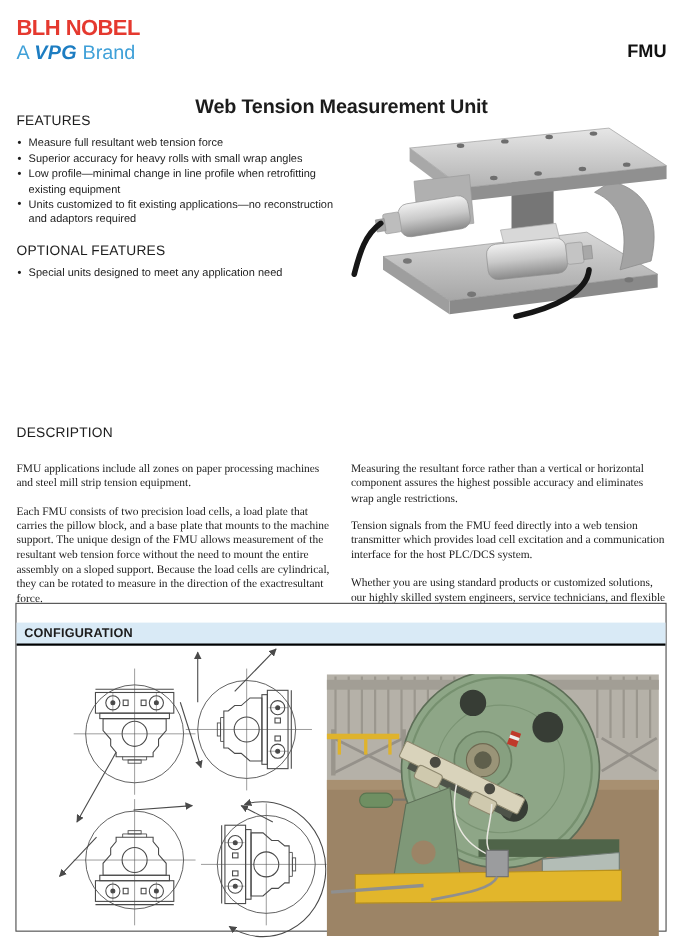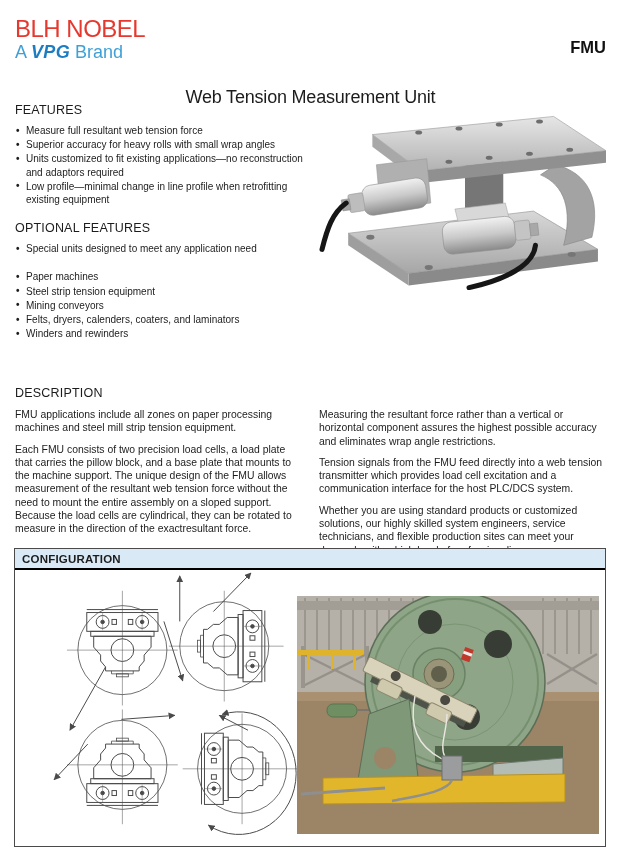--- a/index.html
+++ b/index.html
@@ -4,46 +4,46 @@
 <style>
   * { box-sizing: border-box; }
   html,body { margin:0; padding:0; background:#fff; }
   .page {
     position:relative; width:621px; height:853px; background:#fff;
     font-family:"Liberation Sans","DejaVu Sans",sans-serif;
     color:var(--text,#1c1c1c); overflow:hidden;
   }
   
   .logo { position:absolute; left:15px; top:16px; }
-  .logo-main { font-size:24px; font-weight:normal; letter-spacing:-0.5px; color:var(--logo-red,#e5392f); line-height:1.05; }
+  .logo-main { font-size:20px; font-weight:bold; letter-spacing:-0.5px; color:var(--logo-red,#e5392f); line-height:1.05; }
   .logo-sub { font-size:18px; color:var(--brand-blue-light,#3fa0d8); margin-top:1px; padding-right:2px; }
   .logo-sub .vpg { color:var(--brand-blue,#1d7dc2); font-weight:bold; font-style:italic; letter-spacing:.3px; }
   .product-code { position:absolute; right:15px; top:38px; font-size:16.5px; font-weight:bold; color:#111; }
-  .page-title { position:absolute; left:0; top:75px; width:621px; text-align:center; font-size:18px; font-weight:normal; letter-spacing:-0.2px; }
+  .page-title { position:absolute; left:0; top:75px; width:621px; text-align:center; font-size:18px; font-weight:bold; letter-spacing:-0.2px; }
 
   
   .col-left { position:absolute; left:15px; top:103px; width:306px; }
   .sec-heading { font-size:12.5px; font-weight:normal; letter-spacing:.2px; margin:0 0 7px 0; }
   .col-left section { margin-bottom:15px; }
   ul.bullets { margin:0; padding:0; list-style:none; font-size:10px; line-height:13.2px; }
   ul.bullets li { position:relative; padding-left:11px; margin-bottom:1px; }
   ul.bullets li::before { content:"•"; position:absolute; left:1px; top:-0.5px; font-weight:bold; }
 
   
   .product-photo { position:absolute; left:318px; top:106px; width:292px; height:184px; }
 
   
   .description { position:absolute; left:15px; top:386px; width:592px; }
   .desc-cols { display:flex; gap:16px; margin-top:8px; }
   .desc-col { width:288px; font-size:10.4px; line-height:13.3px; }
-  .desc-col p { margin:0 0 8px 0; }
+  .desc-col p { margin:12px 0 8px 0;font-family:Liberation Serif, serif; }
 
   
   .config { position:absolute; left:14px; top:548px; width:592px; height:299px; border:1px solid var(--config-border,#4a4a4a); background:#fff; }
-  .config-header { background:var(--config-header-bg,#d9eaf6); border-bottom:2px solid #000; padding:4px 7px 3px 7px; font-size:11.5px; font-weight:bold; letter-spacing:.2px; }
+  .config-header { background:var(--config-header-bg,#d9eaf6); border-bottom:2px solid #000; padding:4px 7px 3px 7px; font-size:11.5px; font-weight:bold; letter-spacing:.2px;margin-top:17px; }
   .config-body { position:relative; width:100%; height:273px; }
   .config-diagrams { position:absolute; left:2px; top:0; width:280px; height:273px; }
   .config-photo { position:absolute; left:282px; top:26px; width:302px; height:238px; }
 </style>
 </head>
 <body>
 
 <div class="page">
 
   <header>
@@ -59,38 +59,31 @@
   </header>
 
   <h1 class="page-title">Web Tension Measurement Unit</h1>
 
   <div class="col-left">
     <section>
       <h2 class="sec-heading">FEATURES</h2>
       <ul class="bullets">
         <li>Measure full resultant web tension force</li>
         <li>Superior accuracy for heavy rolls with small wrap angles</li>
+        <li>Low profile—minimal change in line profile when retrofitting existing equipment</li>
         <li>Units customized to fit existing applications—no reconstruction and adaptors required</li>
-        <li>Low profile—minimal change in line profile when retrofitting existing equipment</li>
       </ul>
     </section>
     <section>
       <h2 class="sec-heading">OPTIONAL FEATURES</h2>
       <ul class="bullets">
         <li>Special units designed to meet any application need</li>
       </ul>
     </section>
     <section>
-      <ul class="bullets">
-        <li>Paper machines</li>
-        <li>Steel strip tension equipment</li>
-        <li>Mining conveyors</li>
-        <li>Felts, dryers, calenders, coaters, and laminators</li>
-        <li>Winders and rewinders</li>
-      </ul>
     </section>
   </div>
 
   <div class="product-photo">
     <svg width="292" height="184" viewBox="0 0 290 182">
       <defs>
         <linearGradient id="gT" x1="0" y1="0" x2="0" y2="1">
           <stop offset="0" stop-color="#e6e6e6"></stop>
             <stop offset="1" stop-color="#b2b2b2"></stop>
         </linearGradient>

